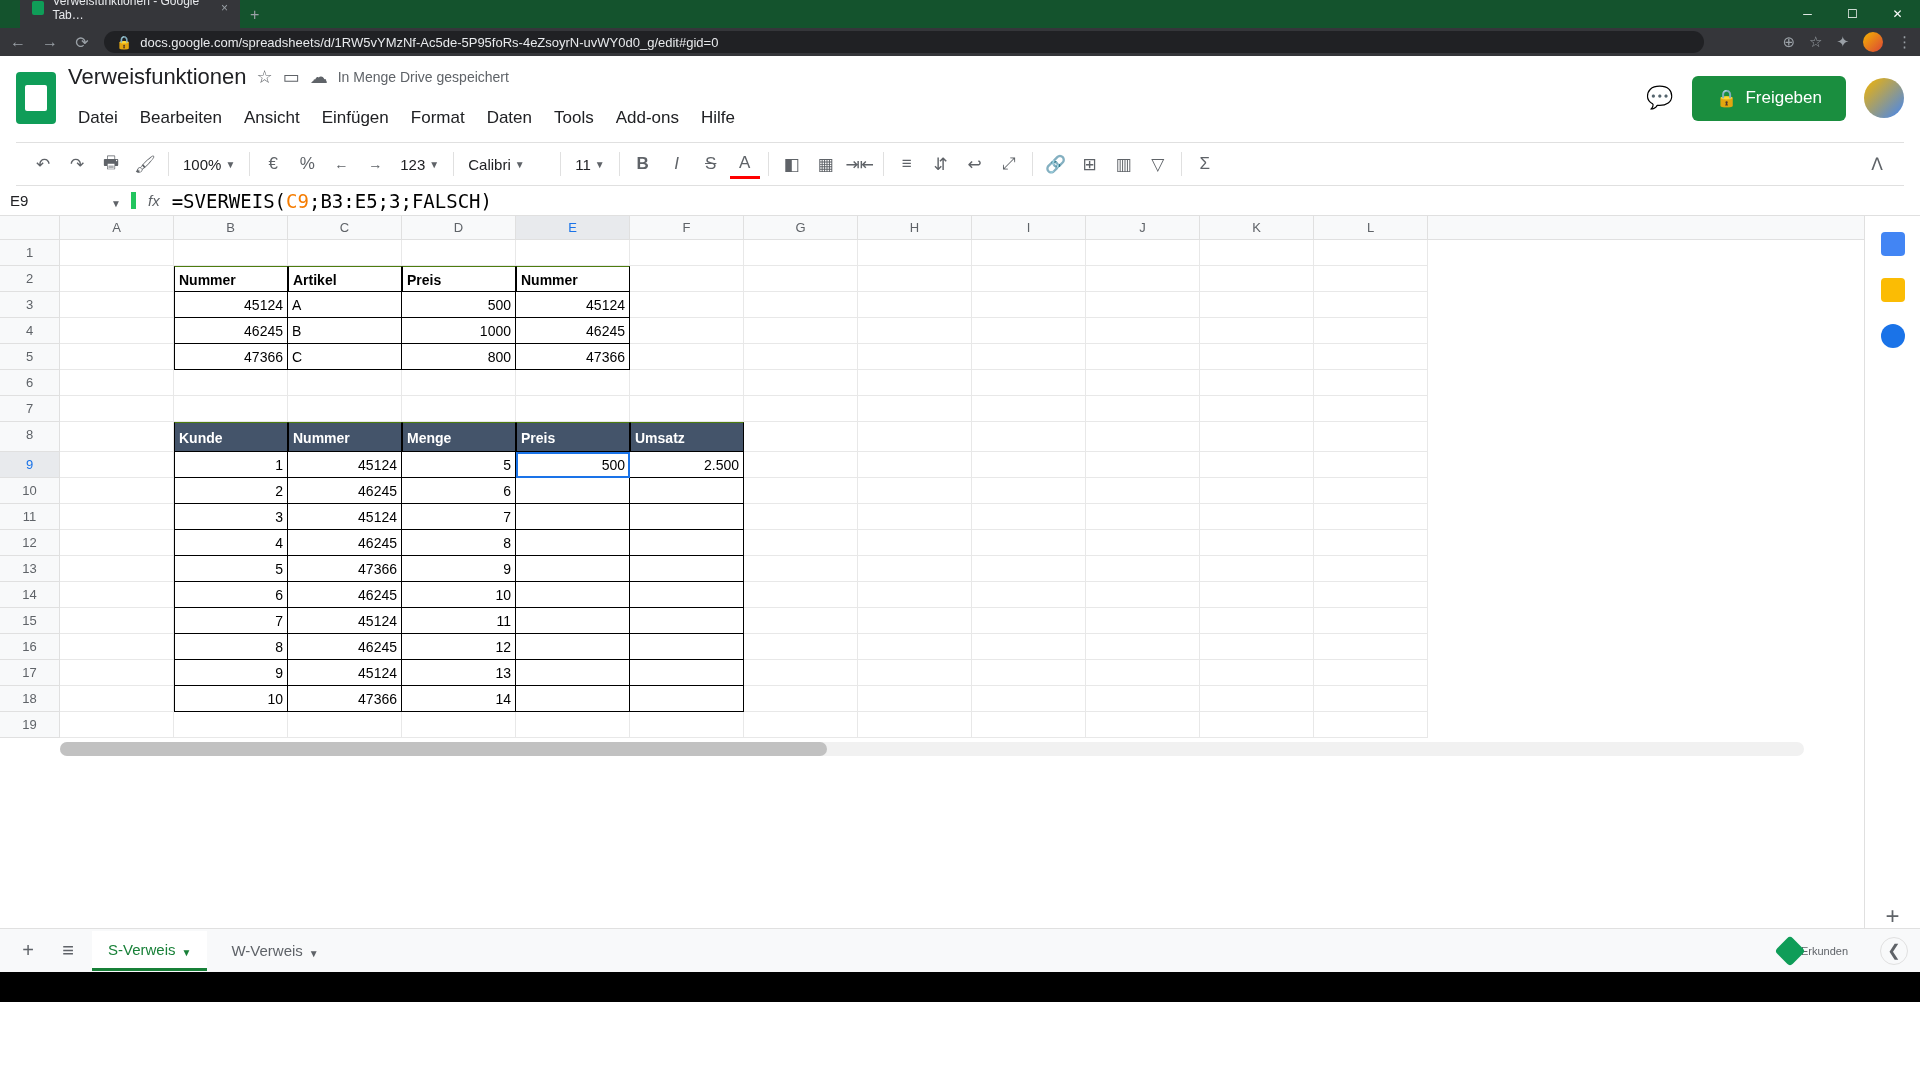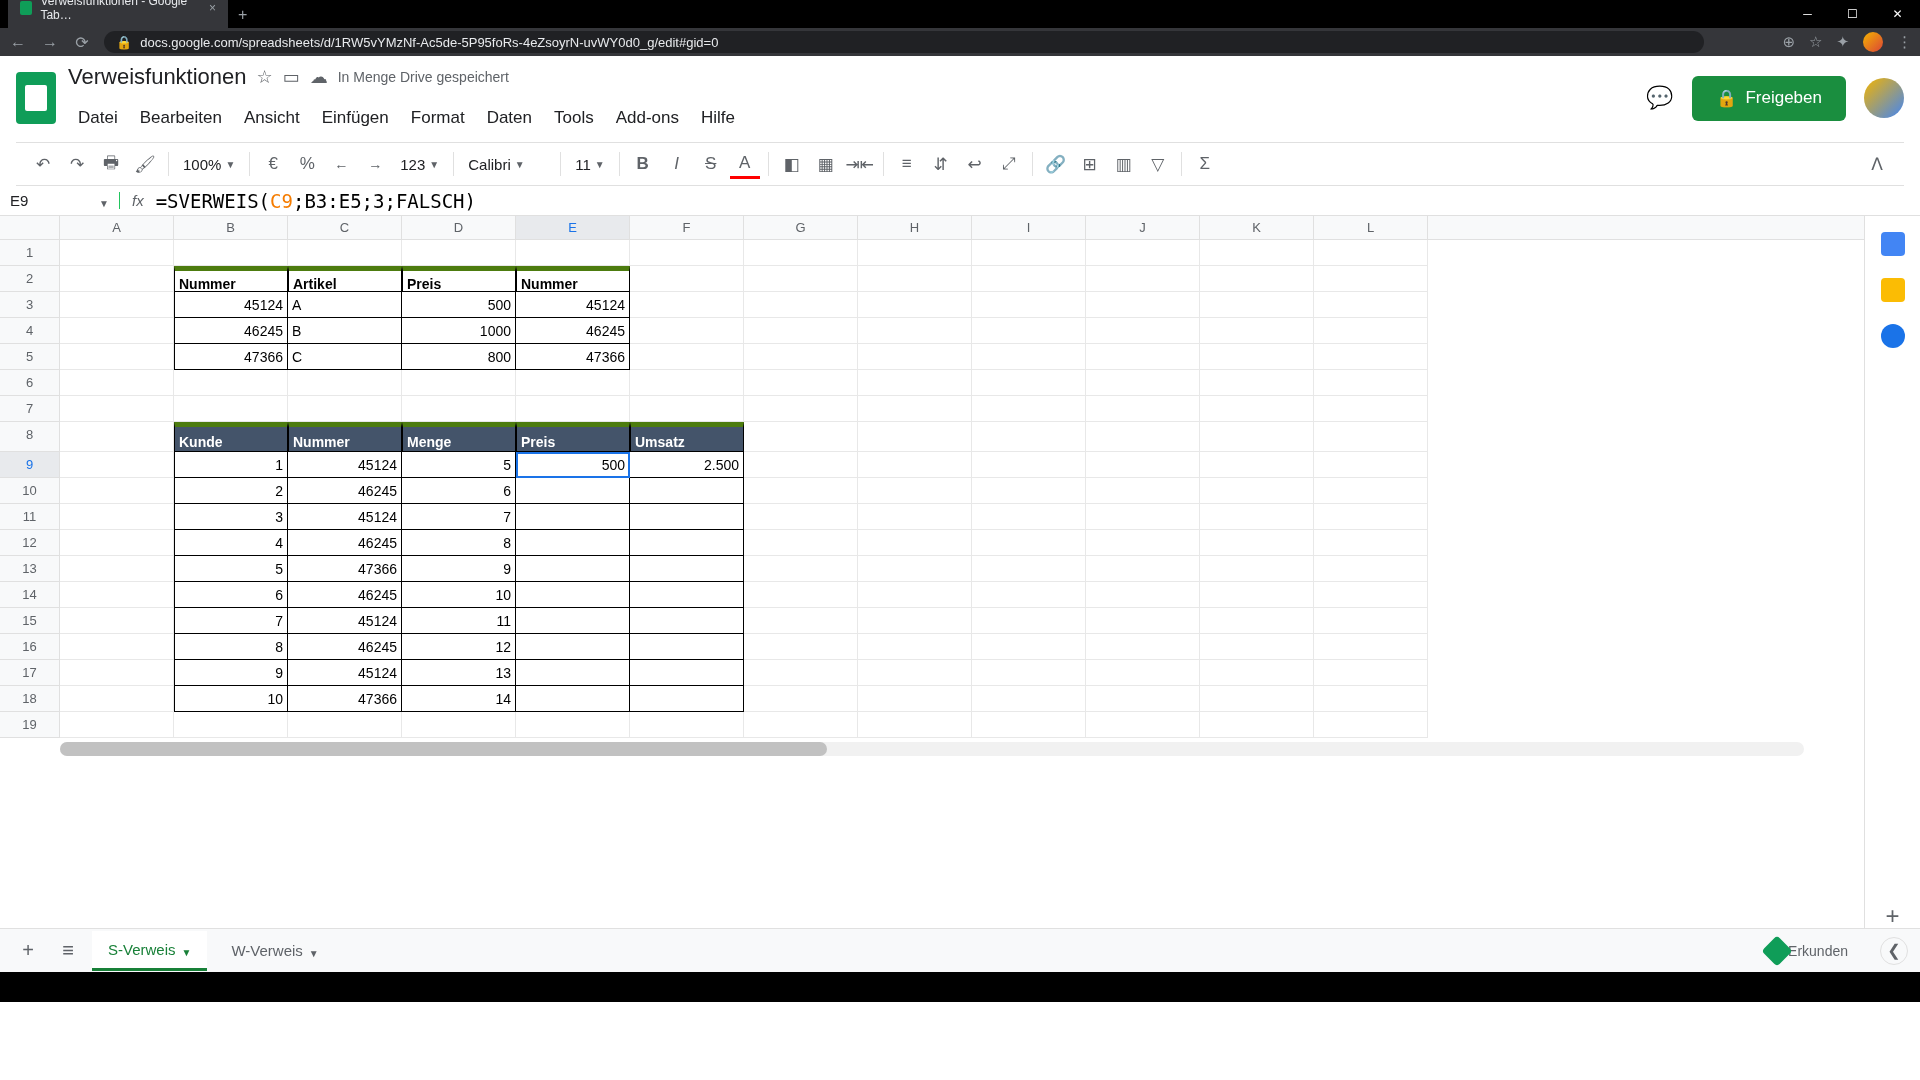--- a/index.html
+++ b/index.html
@@ -1,20 +1,20 @@
 <!DOCTYPE html>
 <html><head>
 <meta charset="utf-8">
 <style>
 * { margin: 0; padding: 0; box-sizing: border-box; }
 body { font-family: Arial, sans-serif; background: #fff; width: 1920px; height: 1080px; overflow: hidden; position: relative; }
 
 
 .browser-chrome { background: #2c2c2c; height: 56px; }
-.tab-bar { background: #000000; height: 28px; display: flex; align-items: flex-end; padding-left: 8px; }
+.tab-bar { background: #14532d; height: 28px; display: flex; align-items: flex-end; padding-left: 20px; }
 .tab { background: #35363a; color: #e8eaed; font-size: 12px; padding: 6px 12px; border-radius: 8px 8px 0 0; display: flex; align-items: center; gap: 8px; width: 220px; }
 .tab-icon { width: 14px; height: 14px; background: #0f9d58; border-radius: 2px; }
 .tab-close { margin-left: auto; color: #9aa0a6; cursor: pointer; }
 .new-tab { color: #9aa0a6; padding: 4px 10px; font-size: 16px; }
 .win-controls { position: absolute; right: 0; top: 0; display: flex; }
 .win-btn { width: 45px; height: 28px; color: #fff; display: flex; align-items: center; justify-content: center; font-size: 12px; }
 .addr-bar { background: #35363a; height: 28px; display: flex; align-items: center; padding: 0 8px; gap: 12px; }
 .nav-btn { color: #9aa0a6; font-size: 16px; width: 20px; text-align: center; }
 .url-field { flex: 1; background: #202124; border-radius: 14px; height: 22px; display: flex; align-items: center; padding: 0 12px; color: #9aa0a6; font-size: 13px; gap: 8px; max-width: 1600px; }
 .url-text { color: #e8eaed; }
@@ -44,21 +44,21 @@
 .toolbar { border-top: 1px solid #e0e0e0; border-bottom: 1px solid #e0e0e0; height: 44px; display: flex; align-items: center; padding: 0 12px; gap: 4px; margin-top: 10px; }
 .tb-btn { width: 30px; height: 30px; display: flex; align-items: center; justify-content: center; color: #5f6368; font-size: 17px; cursor: pointer; }
 .tb-sep { width: 1px; height: 24px; background: #e0e0e0; margin: 0 4px; }
 .tb-select { display: flex; align-items: center; gap: 4px; padding: 0 6px; color: #202124; font-size: 15px; }
 .tb-select .caret { font-size: 10px; color: #5f6368; }
 .font-select { min-width: 90px; }
 .tb-collapse { margin-left: auto; }
 
 
 .formula-bar { height: 30px; border-bottom: 1px solid #e0e0e0; display: flex; align-items: center; }
-.name-box { width: 120px; padding: 0 10px; font-size: 15px; color: #202124; border-right: 1px solid #22c55e; display: flex; align-items: flex-end; }
+.name-box { width: 136px; padding: 0 10px; font-size: 15px; color: #202124; border-right: 5px solid #22c55e; display: flex; align-items: flex-end; }
 .name-box .caret { margin-left: auto; font-size: 10px; color: #5f6368; }
 .fx { padding: 0 12px; color: #5f6368; font-style: italic; font-size: 15px; }
 .formula-input { flex: 1; font-size: 19px; font-family: 'Consolas', monospace; }
 .formula-input .ref1 { color: #f57c00; }
 
 
 .grid-wrap { display: flex; height: 712px; }
 .side-panel { width: 56px; border-left: 1px solid #e0e0e0; display: flex; flex-direction: column; align-items: center; padding-top: 16px; gap: 22px; }
 .side-icon { width: 24px; height: 24px; border-radius: 4px; }
 .side-icon.cal { background: #4285f4; }
@@ -69,38 +69,38 @@
 .grid { flex: 1; position: relative; overflow: hidden; }
 .col-headers { display: flex; height: 24px; background: #f8f9fa; border-bottom: 1px solid #e0e0e0; position: sticky; top: 0; }
 .corner { width: 60px; border-right: 1px solid #e0e0e0; background: #f8f9fa; }
 .col-h { border-right: 1px solid #e0e0e0; text-align: center; font-size: 13px; color: #5f6368; line-height: 24px; }
 .rows { }
 .row { display: flex; height: 26px; }
 .row-h { width: 60px; border-right: 1px solid #e0e0e0; border-bottom: 1px solid #e0e0e0; background: #f8f9fa; text-align: center; font-size: 13px; color: #5f6368; line-height: 26px; }
 .cell { border-right: 1px solid #e8e8e8; border-bottom: 1px solid #e8e8e8; padding: 0 4px; font-size: 14px; line-height: 26px; overflow: hidden; white-space: nowrap; }
 .cell.r { text-align: right; }
 .cell.bold { font-weight: bold; }
-.cell.bordered-t { border-top: 5px solid #4d7c0f; }
+.cell.bordered-t { border-top: 1px solid #4d7c0f; }
 .cell.bordered-b { border-bottom: 1px solid #000; }
 .cell.bordered-l { border-left: 1px solid #000; }
 .cell.bordered-r { border-right: 1px solid #000; }
 .cell.hdr-dark { background: #44546a; color: #fff; font-weight: bold; }
 .cell.selected { outline: 2px solid #1a73e8; outline-offset: -2px; background: #fff; z-index: 2; position: relative; }
 .row-h.active { background: #e8eaed; color: #1a73e8; }
 .col-h.active { background: #e8eaed; color: #1a73e8; }
 .scroll-h { height: 14px; background: #f1f1f1; margin: 4px 60px 0 60px; border-radius: 7px; }
 .scroll-h-thumb { width: 44%; height: 100%; background: #c1c1c1; border-radius: 7px; }
 
 
 .sheet-tabs { height: 44px; border-top: 1px solid #e0e0e0; display: flex; align-items: center; padding: 0 12px; gap: 8px; background: #f8f9fa; }
 .tab-btn { width: 32px; height: 32px; display: flex; align-items: center; justify-content: center; color: #5f6368; font-size: 20px; }
 .sheet-tab { padding: 10px 16px; font-size: 15px; color: #5f6368; display: flex; align-items: flex-end; gap: 6px; border-radius: 0; }
 .sheet-tab.active { color: #188038; font-weight: 500; background: #fff; border-bottom: 3px solid #188038; }
 .sheet-tab .caret { font-size: 10px; }
-.explore { margin-left: auto; display: flex; align-items: center; color: #5f6368; font-size: 14px; padding: 6px 14px; }
+.explore { margin-left: auto; display: flex; align-items: center; color: #5f6368; font-size: 11px; padding: 6px 14px; }
 .explore-icon { width: 22px; height: 22px; background: #0f9d58; border-radius: 4px; transform: rotate(45deg); }
 .expand-side { width: 28px; height: 28px; display: flex; align-items: center; justify-content: center; color: #5f6368; border: 1px solid #e0e0e0; border-radius: 50%; margin-left: 10px; }
 
 .taskbar { background: #000; height: 30px; }
 
 
 .cw-A { width: 114px; } .cw-B { width: 114px; } .cw-C { width: 114px; }
 .cw-D { width: 114px; } .cw-E { width: 114px; } .cw-F { width: 114px; }
 .cw-G { width: 114px; } .cw-H { width: 114px; } .cw-I { width: 114px; }
 .cw-J { width: 114px; } .cw-K { width: 114px; } .cw-L { width: 114px; }

